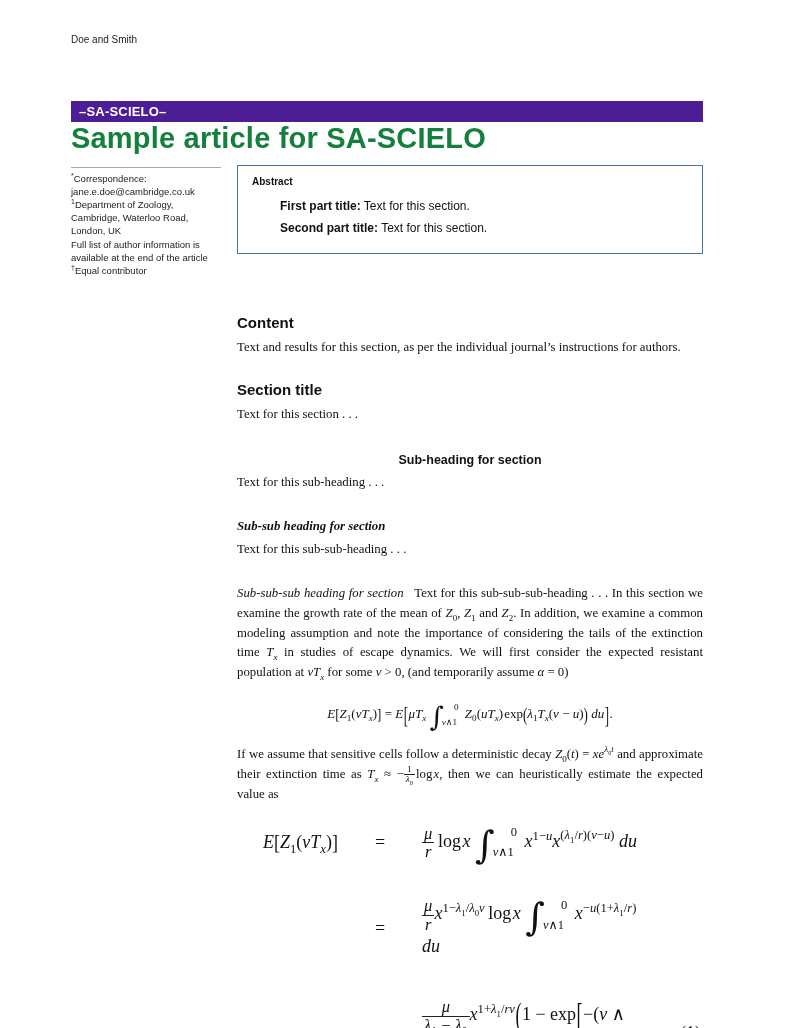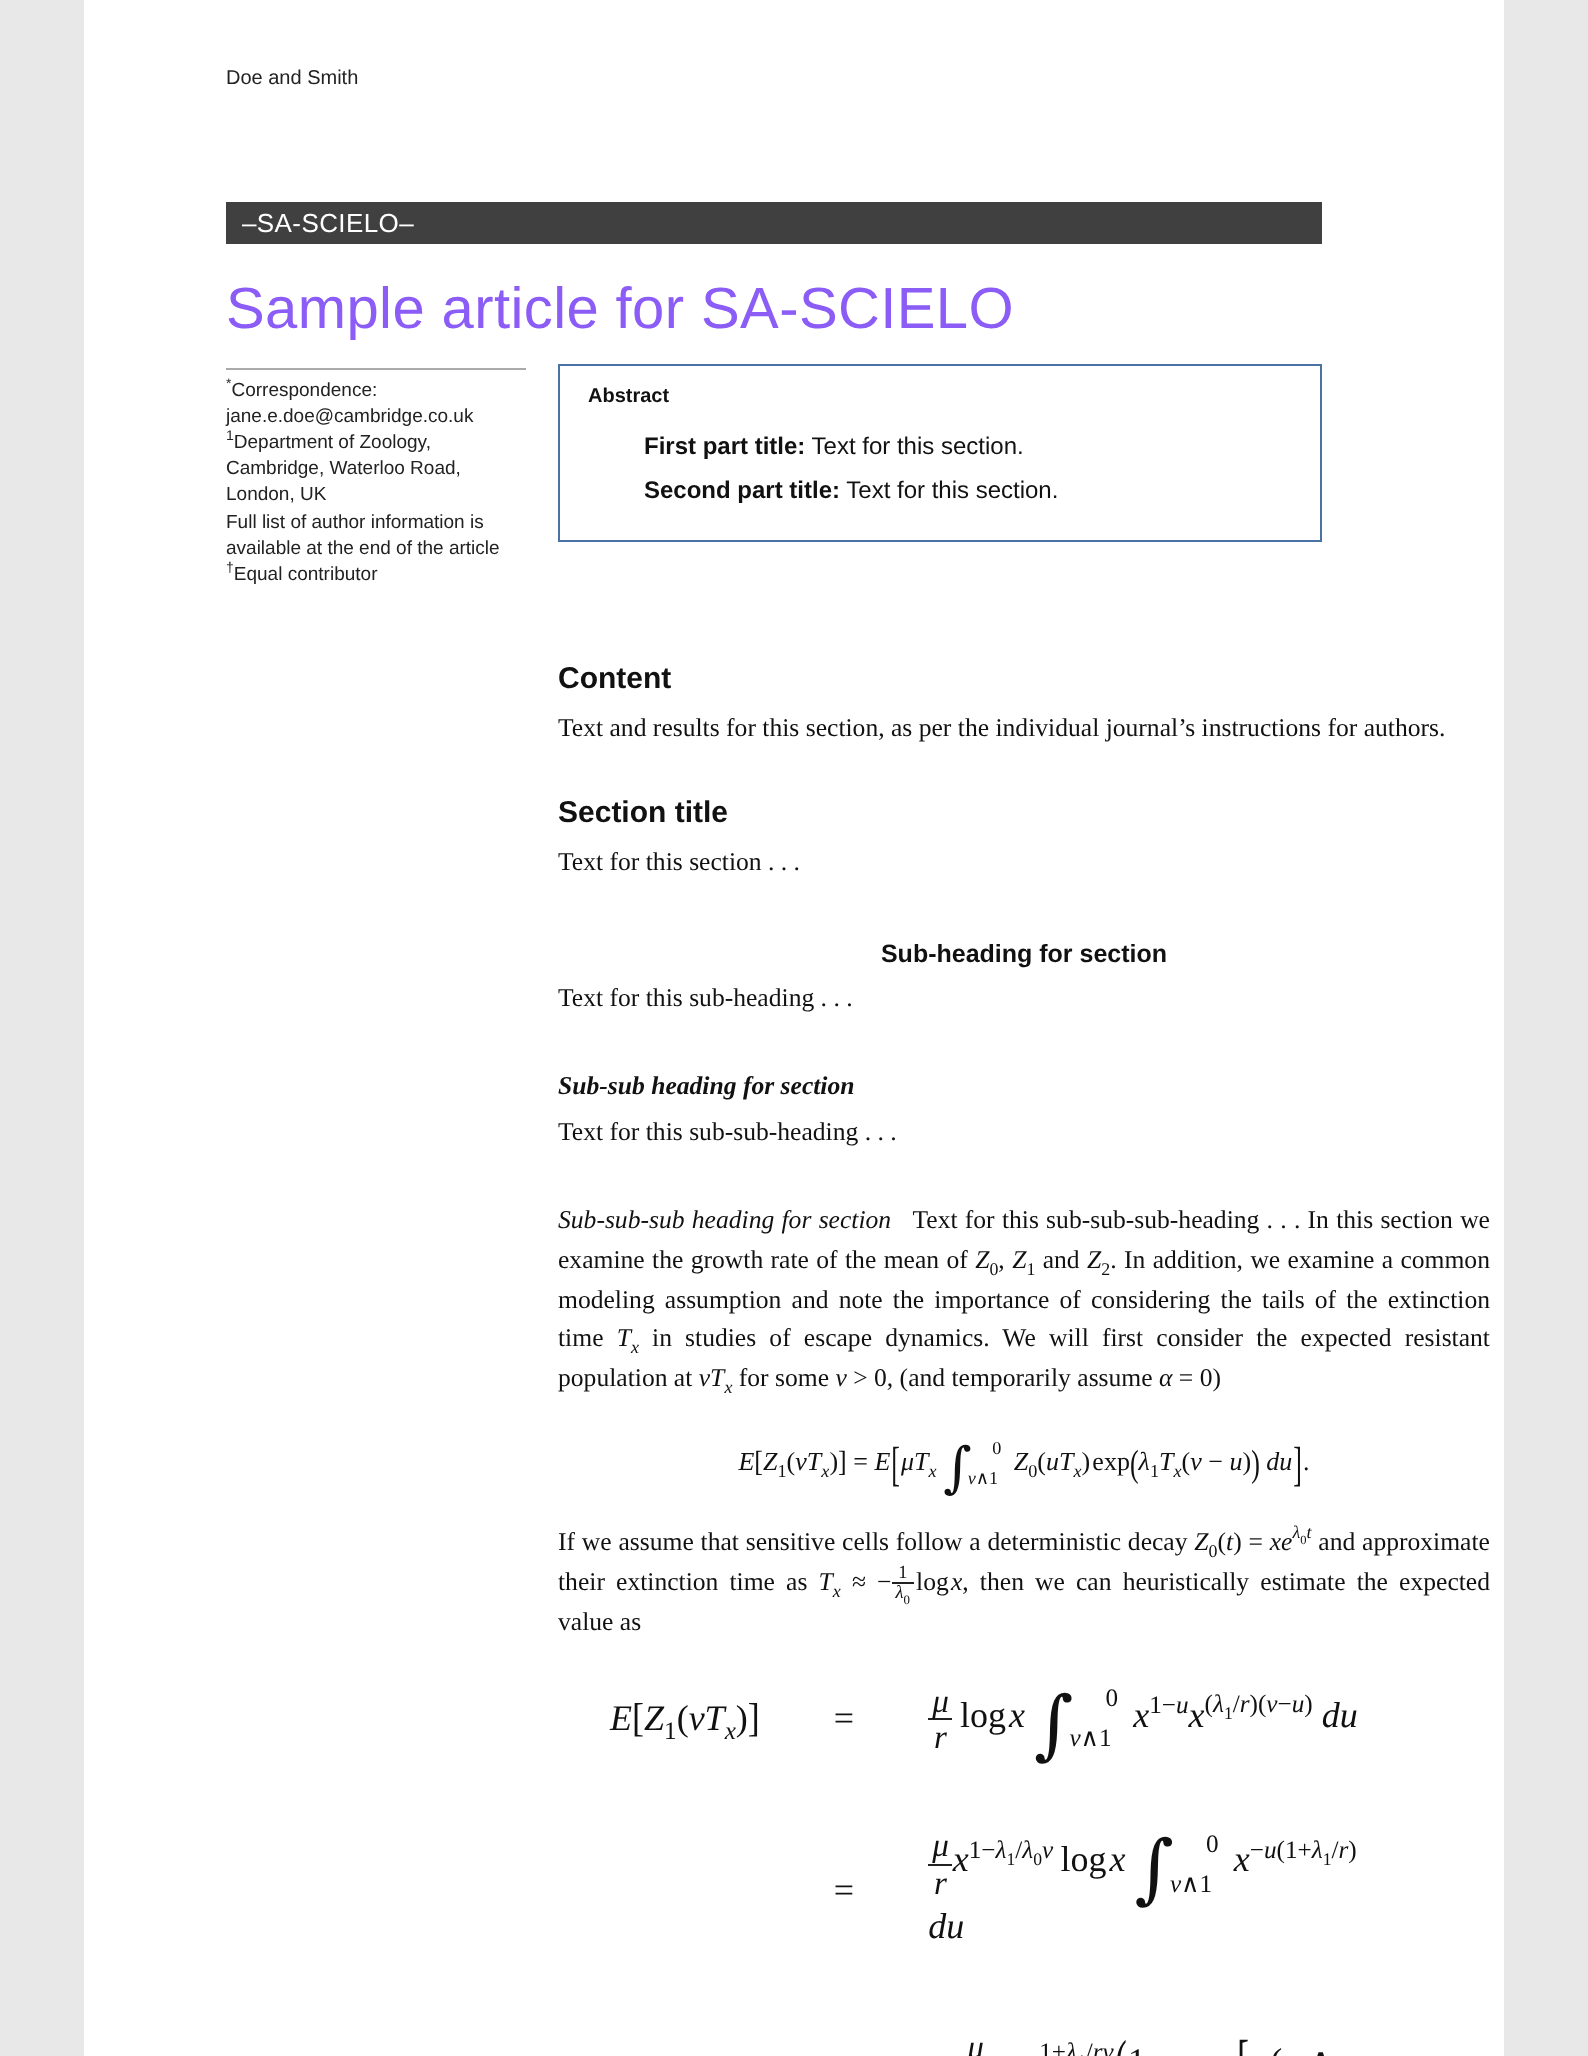--- a/index.html
+++ b/index.html
@@ -1,42 +1,41 @@
 <!DOCTYPE html>
 <html><head>
 <meta charset="utf-8">
 <style>
   html,body { margin:0; padding:0; background:#e8e8e8; }
   .page {
     position:relative;
-    width:710px; height:1028px;
+    width:794px; height:1028px;
     margin:0 auto;
     background:#ffffff;
     box-sizing:border-box;
     padding:34px 91px 30px 71px;
     font-family:"Liberation Sans", sans-serif;
     color:#1a1a1a;
     overflow:hidden;
   }
   
   .running-head { font-size:10px; color:#222; margin-bottom:56px; }
   
   .banner {
-    background:#404040;
+    background:#4c1d95;
     color:#ffffff;
     height:21px;
     line-height:21px;
     font-size:13px;
-    font-weight:normal;
+    font-weight:bold;
     padding-left:8px;
     letter-spacing:0.2px;
-    margin-bottom:17px;
-  }
-  
-  .title { font-size:29px; font-weight:400; margin:0 0 10px 0; letter-spacing:0.2px; color:#8b5cf6; }
+  }
+  
+  .title { font-size:29px; font-weight:700; margin:0 0 10px 0; letter-spacing:0.2px; color:#15803d; }
   .authors { font-size:13.5px; margin-bottom:22px; color:#111; }
   .authors sup { font-size:9px; }
   
   .topcols { display:flex; align-items:flex-start; margin-bottom:34px; }
   .sidebar {
     width:150px; flex:0 0 150px;
     font-size:9.5px; line-height:1.38; color:#222;
     border-top:1px solid #aaa;
     padding-top:4px;
     margin-top:2px;

